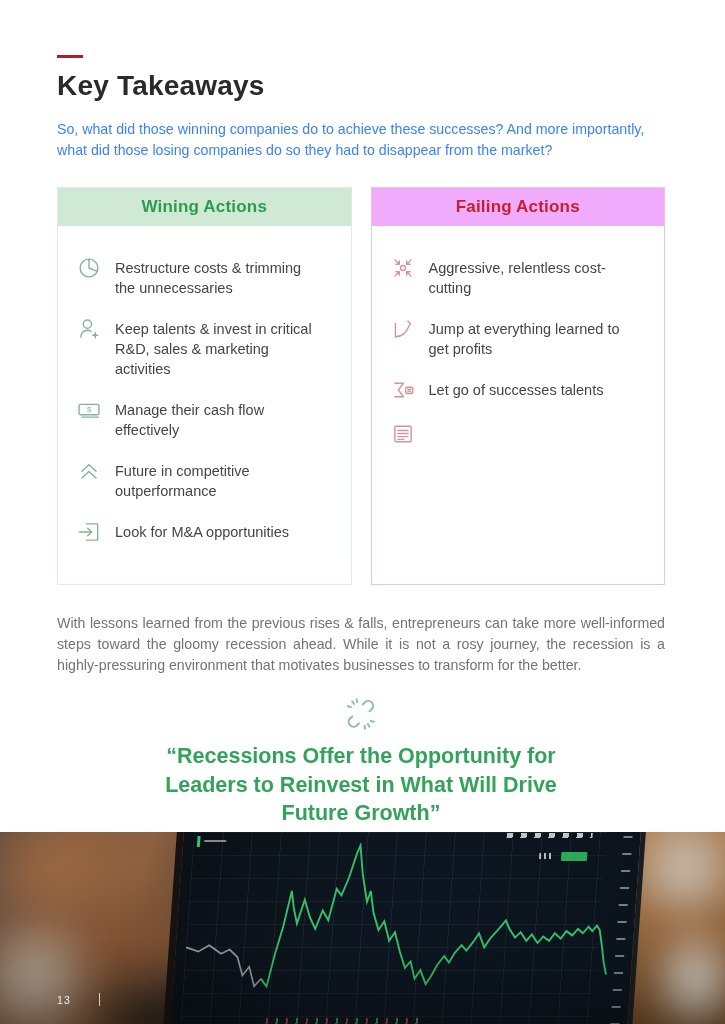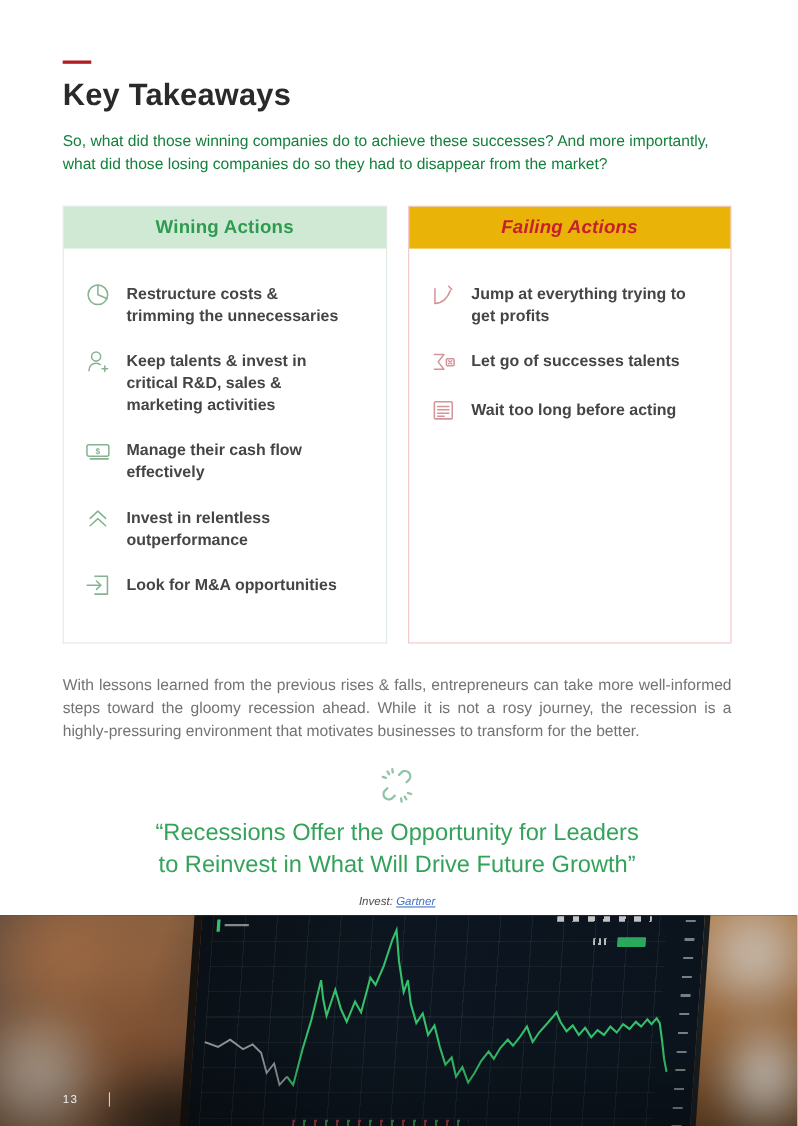--- a/index.html
+++ b/index.html
@@ -7,45 +7,45 @@
   body {
     width:725px; height:1024px; position:relative; overflow:hidden;
     font-family:"Liberation Sans", sans-serif; color:#3f3f3f;
   }
   .page { position:relative; width:725px; height:1024px; background:#fff; }
   .content { padding:55px 60px 0 57px; }
 
   .accent-dash { width:26px; height:3px; background:#b01e24; margin-bottom:12px; }
   h1.title { font-size:28px; font-weight:700; color:#2a2a2a; letter-spacing:.2px; }
 
-  .intro { margin-top:17px; font-size:14.2px; line-height:1.5; color:#15803d; }
+  .intro { margin-top:17px; font-size:14.2px; line-height:1.5; color:#3b82f6; }
 
   .cols { display:flex; gap:19px; margin-top:25px; }
   .col { flex:1; border:1px solid; background:#fff; min-height:372px; }
   .col.winning { border-color:#dfeae2; }
   .col.failing { border-color:#f1c6c9; }
   .col-header { height:38px; display:flex; align-items:center; justify-content:center;
     font-size:17px; font-weight:700; letter-spacing:.2px; }
   .winning .col-header { background:#cfe9d4; color:#2f9b50; }
-  .failing .col-header { background:#eab308; color:#c5202d;font-style:italic; }
+  .failing .col-header { background:#f0abfc; color:#c5202d; }
   .col-body { padding:30px 18px 20px 18px; }
-  .action-item { display:flex; align-items:flex-start; margin-bottom:19px;font-weight:bold; }
+  .action-item { display:flex; align-items:flex-start; margin-bottom:19px; }
   .action-item .ic { flex:0 0 26px; width:26px; height:26px; margin-right:13px; margin-top:-1px; }
   .action-item .txt { font-size:14.5px; line-height:1.38; color:#454545; padding-top:2px; max-width:200px; }
   .ic svg { width:100%; height:100%; fill:none; stroke-width:1.3; stroke-linecap:round; stroke-linejoin:round; }
   .winning .ic svg { stroke:#86b493; }
   .failing .ic svg { stroke:#d4959a; }
   .ic svg text { stroke:none; fill:#86b493; font-size:7px; font-family:"Liberation Sans",sans-serif; }
 
   .body-par { margin-top:28px; font-size:14.2px; line-height:1.5; color:#737373; text-align:justify; }
 
   .quote-block { margin-top:20px; text-align:center; }
   .quote-icon { width:36px; height:36px; display:inline-block; }
   .quote-icon svg { width:100%; height:100%; fill:none; stroke:#8fc4a4; stroke-width:1.4; stroke-linecap:round; stroke-linejoin:round; }
-  .quote-text { margin:6px auto 14px; max-width:450px; font-size:21.5px; line-height:1.32; font-weight:400; color:#34a35a; }
+  .quote-text { margin:6px auto 14px; max-width:450px; font-size:21.5px; line-height:1.32; font-weight:700; color:#34a35a; }
   .quote-source { margin-top:13px; font-size:10.5px; font-style:italic; color:#4a4a4a; }
   .quote-source a { color:#4472c4; font-style:italic; }
 
   
   .photo { position:absolute; left:0; right:0; bottom:0; height:192px; overflow:hidden; background:#241d18; }
   .ph-person { position:absolute; left:0; top:0; width:210px; height:100%;
     background:linear-gradient(110deg,#5e4a3e 0%,#7e5a3f 28%,#8d6140 55%,#4c3a2e 100%); }
   .blob { position:absolute; border-radius:50%; filter:blur(16px); }
   .b-hair1 { left:-35px; top:-45px; width:190px; height:160px; background:radial-gradient(closest-side,#a06a43,rgba(160,106,67,0)); }
   .b-hair2 { left:45px; top:40px; width:170px; height:150px; background:radial-gradient(closest-side,#7c4e30,rgba(124,78,48,0)); }
@@ -128,72 +128,83 @@
             <span class="txt">Manage their cash flow effectively</span>
           </div>
 
           <div class="action-item">
             <span class="ic">
               <svg viewBox="0 0 24 24">
                   <path d="M5.5 12.2 12 6.2l6.5 6"></path>
                   <path d="M5.5 18.4 12 12.4l6.5 6"></path>
                 </svg>
             </span>
-            <span class="txt">Invest in relentless outperformance</span>
+            <span class="txt">Future in competitive outperformance</span>
           </div>
 
           <div class="action-item">
             <span class="ic">
               <svg viewBox="0 0 24 24">
                   <path d="M9.5 4.5H20v15H9.5"></path>
                   <path d="M3 12h11.3"></path>
                   <path d="M10.8 8.5 14.5 12l-3.7 3.5"></path>
                 </svg>
             </span>
             <span class="txt">Look for M&amp;A opportunities</span>
           </div>
 
         </div>
       </div>
 
       <div class="col failing">
         <div class="col-header">Failing Actions</div>
         <div class="col-body">
 
+          <div class="action-item">
+            <span class="ic">
+              <svg viewBox="0 0 24 24">
+                  <circle cx="12" cy="12" r="2.3"></circle>
+                  <path d="M4.5 4.5 8.6 8.6M8.6 5.4v3.2H5.4"></path>
+                  <path d="M19.5 4.5 15.4 8.6M15.4 5.4v3.2h3.2"></path>
+                  <path d="M4.5 19.5 8.6 15.4M5.4 15.4h3.2v3.2"></path>
+                  <path d="M19.5 19.5 15.4 15.4M18.6 15.4h-3.2v3.2"></path>
+                </svg>
+            </span>
+            <span class="txt">Aggressive, relentless cost-cutting</span>
+          </div>
 
           <div class="action-item">
             <span class="ic">
               <svg viewBox="0 0 24 24">
                   <path d="M5 7v12.2"></path>
                   <path d="M5 19.2c6.5 0 10.5-4.5 13-11"></path>
                   <path d="M16.5 4.8l2.6 2.6"></path>
                 </svg>
             </span>
-            <span class="txt">Jump at everything trying to get profits</span>
+            <span class="txt">Jump at everything learned to get profits</span>
           </div>
 
           <div class="action-item">
             <span class="ic">
               <svg viewBox="0 0 24 24">
                   <path d="M4.5 5.8h8l-4.8 6.2 4.8 6.2h-8"></path>
                   <rect x="14.6" y="9.4" width="6.4" height="5.8" rx="0.8"></rect>
                   <path d="M16.5 11l2.6 2.6M19.1 11l-2.6 2.6"></path>
                 </svg>
             </span>
             <span class="txt">Let go of successes talents</span>
           </div>
 
           <div class="action-item">
             <span class="ic">
               <svg viewBox="0 0 24 24">
                   <rect x="4.5" y="4.8" width="15" height="14.4" rx="1"></rect>
                   <path d="M7.3 8.8h9.4M7.3 11.6h9.4M7.3 14.4h9.4M7.3 17h5.5"></path>
                 </svg>
             </span>
-            <span class="txt">Wait too long before acting</span>
           </div>
 
         </div>
       </div>
     </div>
 
     <p class="body-par">With lessons learned from the previous rises &amp; falls, entrepreneurs can take more well-informed steps toward the gloomy recession ahead. While it is not a rosy journey, the recession is a highly-pressuring environment that motivates businesses to transform for the better.</p>
 
     <div class="quote-block">
       <span class="quote-icon">

